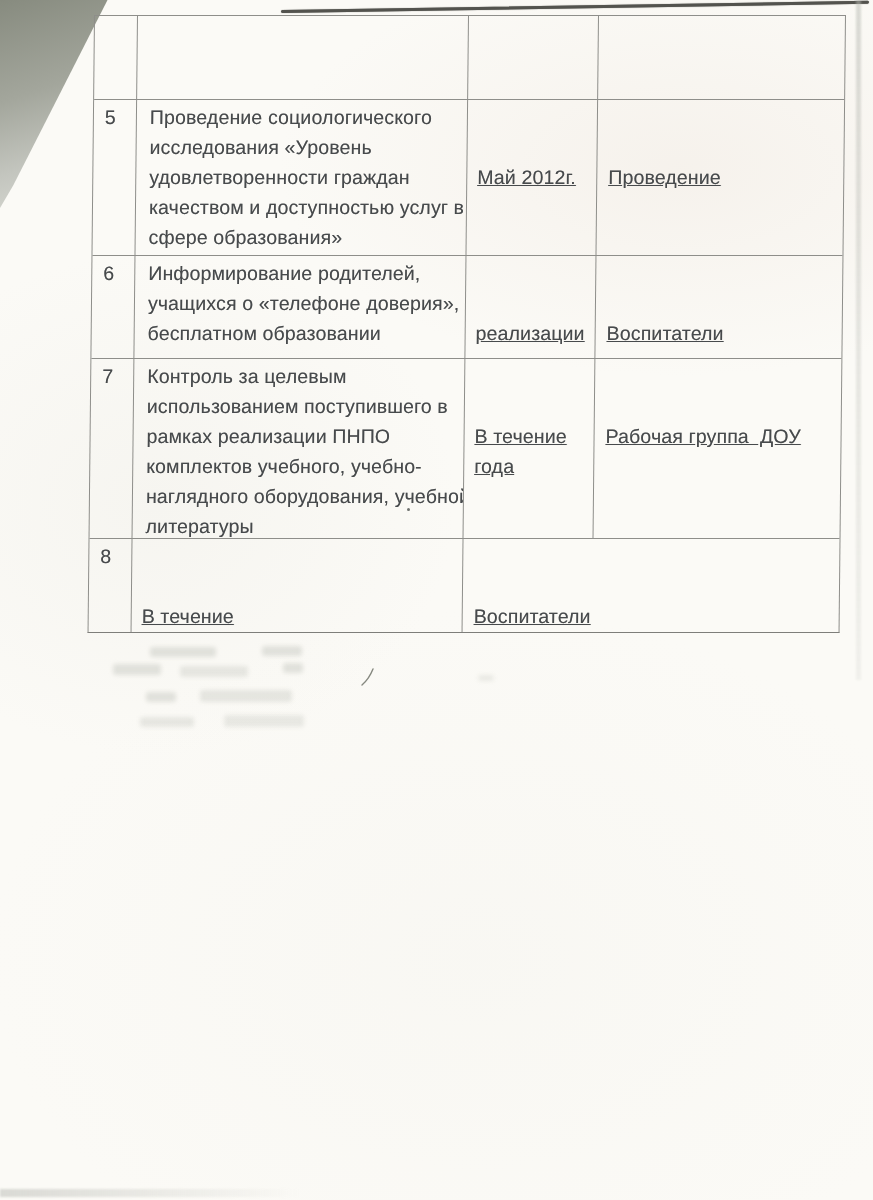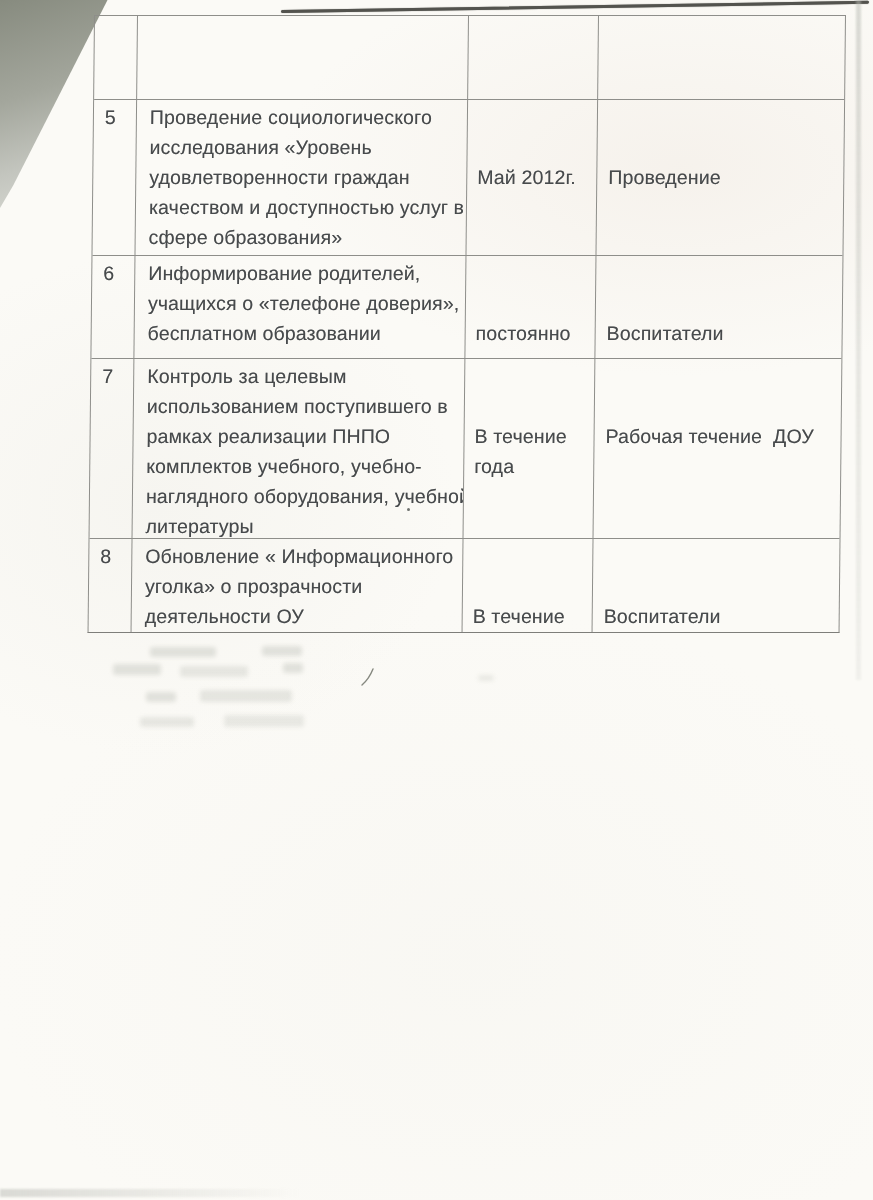--- a/index.html
+++ b/index.html
@@ -66,21 +66,21 @@
     overflow:hidden;
     font-size:19.5px;line-height:30px;letter-spacing:0.15px;
     white-space:pre;
     padding:2px 4px 0 13px;
     text-shadow:0 0 0.5px rgba(71,74,76,0.45);
   }
   .cell:last-child{border-right:none;}
   .cell.num{padding-left:11px;}
   .cell.time{padding-left:10px;}
   .cell.resp{padding-left:11px;}
-  .p{white-space:pre;}
+  .p{white-space:pre;text-decoration:underline;}
 
   
   .ghost{position:absolute;background:rgba(170,171,163,0.30);filter:blur(2px);border-radius:3px;}
   .stray-dot{position:absolute;left:407px;top:508px;width:3px;height:3px;background:#6f726f;border-radius:50%;filter:blur(0.4px);}
   .pen-mark{position:absolute;left:360px;top:668px;}
 </style>
 </head>
 <body>
 
 <div class="scan">
@@ -115,49 +115,46 @@
         
       </div>
     </div>
 
     <div class="trow row-6">
       <div class="cell num">6</div>
       <div class="cell activity">Информирование родителей,
 учащихся о «телефоне доверия», о
 бесплатном образовании</div>
       <div class="cell time">
-        <div class="p">постоянно</div>
+        <div class="p">реализации</div>
       </div>
       <div class="cell resp">
         <div class="p">Воспитатели</div>
       </div>
     </div>
 
     <div class="trow row-7">
       <div class="cell num">7</div>
       <div class="cell activity">Контроль за целевым
 использованием поступившего в
 рамках реализации ПНПО
 комплектов учебного, учебно-
 наглядного оборудования, учебной
 литературы</div>
       <div class="cell time">
         <div class="p">В течение
 года</div>
       </div>
       <div class="cell resp">
-        <div class="p">Рабочая течение  ДОУ</div>
+        <div class="p">Рабочая группа  ДОУ</div>
       </div>
     </div>
 
     <div class="trow row-8">
       <div class="cell num">8</div>
-      <div class="cell activity">Обновление « Информационного
-уголка» о прозрачности
-деятельности ОУ</div>
       <div class="cell time">
         <div class="p">В течение
 года</div>
       </div>
       <div class="cell resp">
         <div class="p">Воспитатели</div>
       </div>
     </div>
 
   </div>

